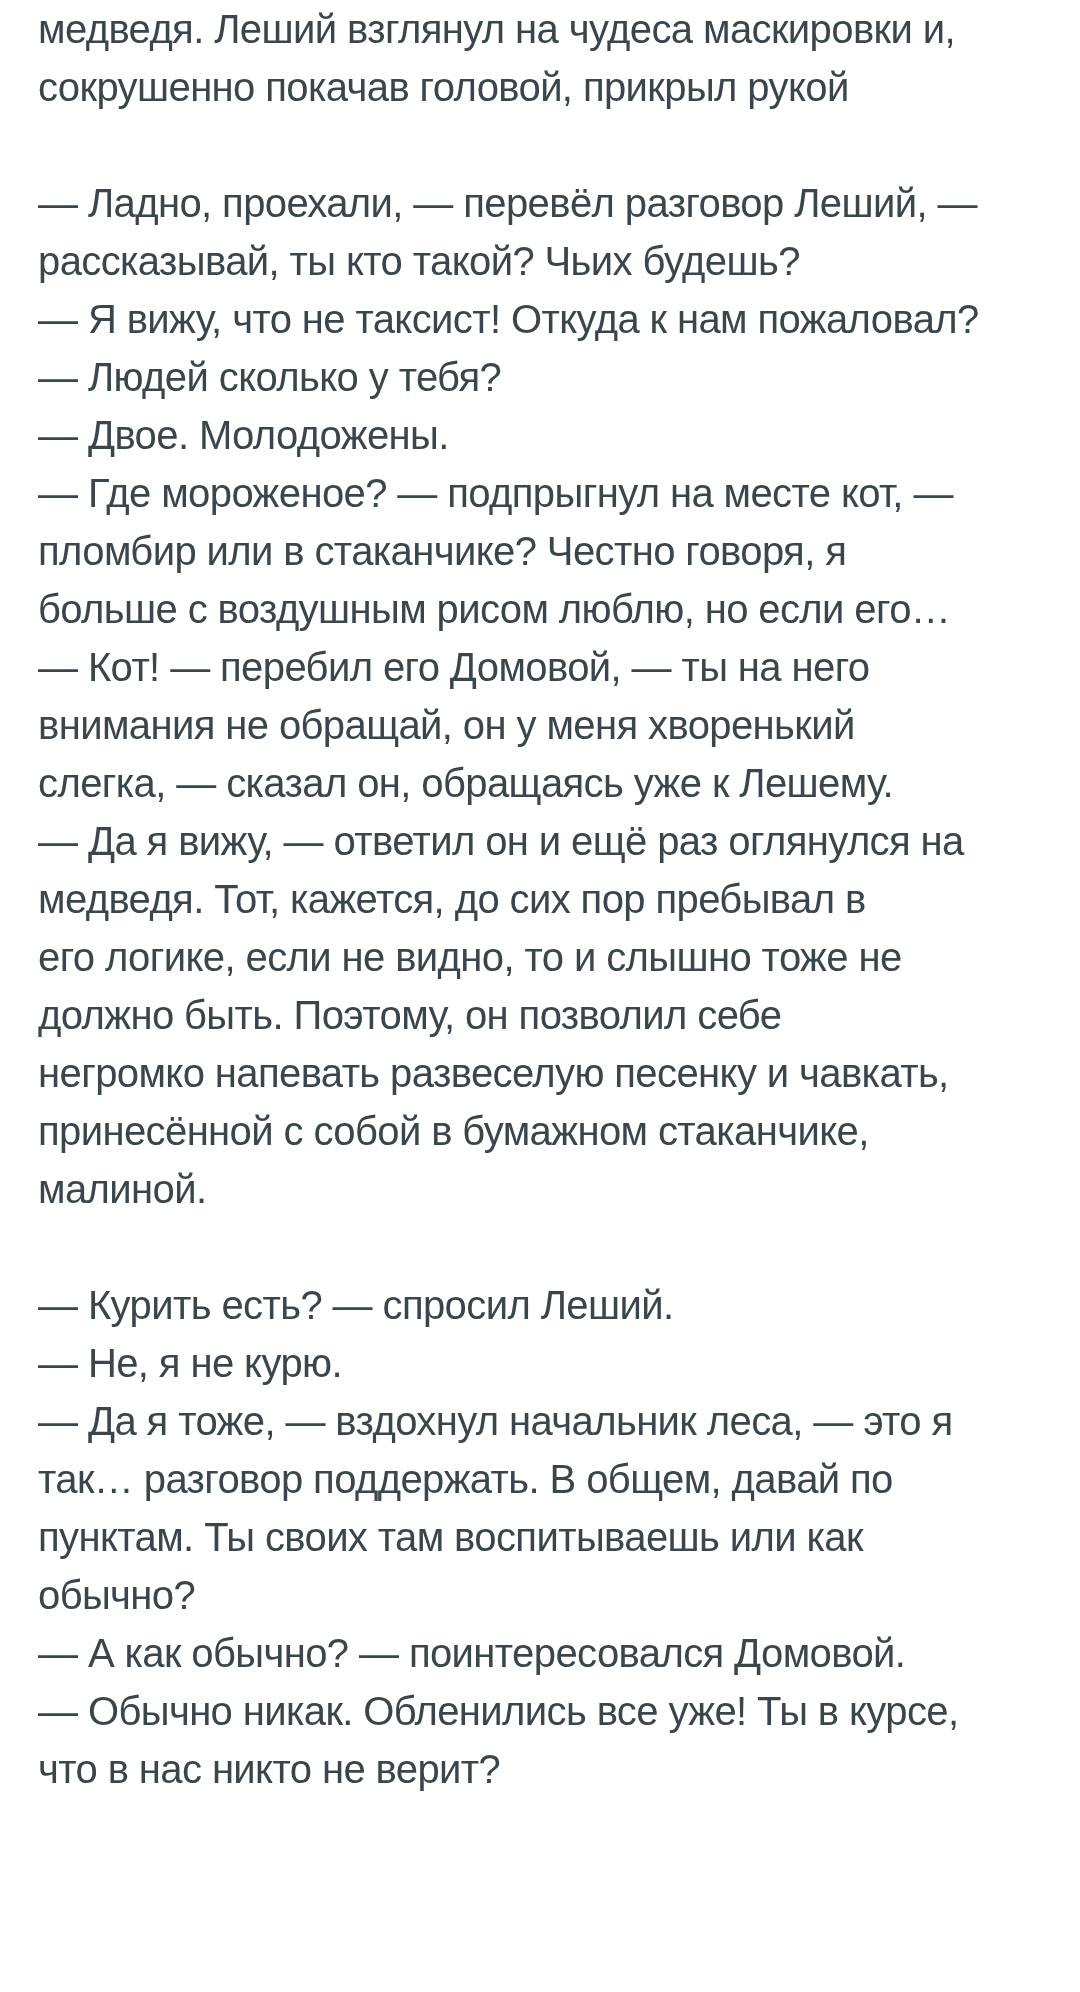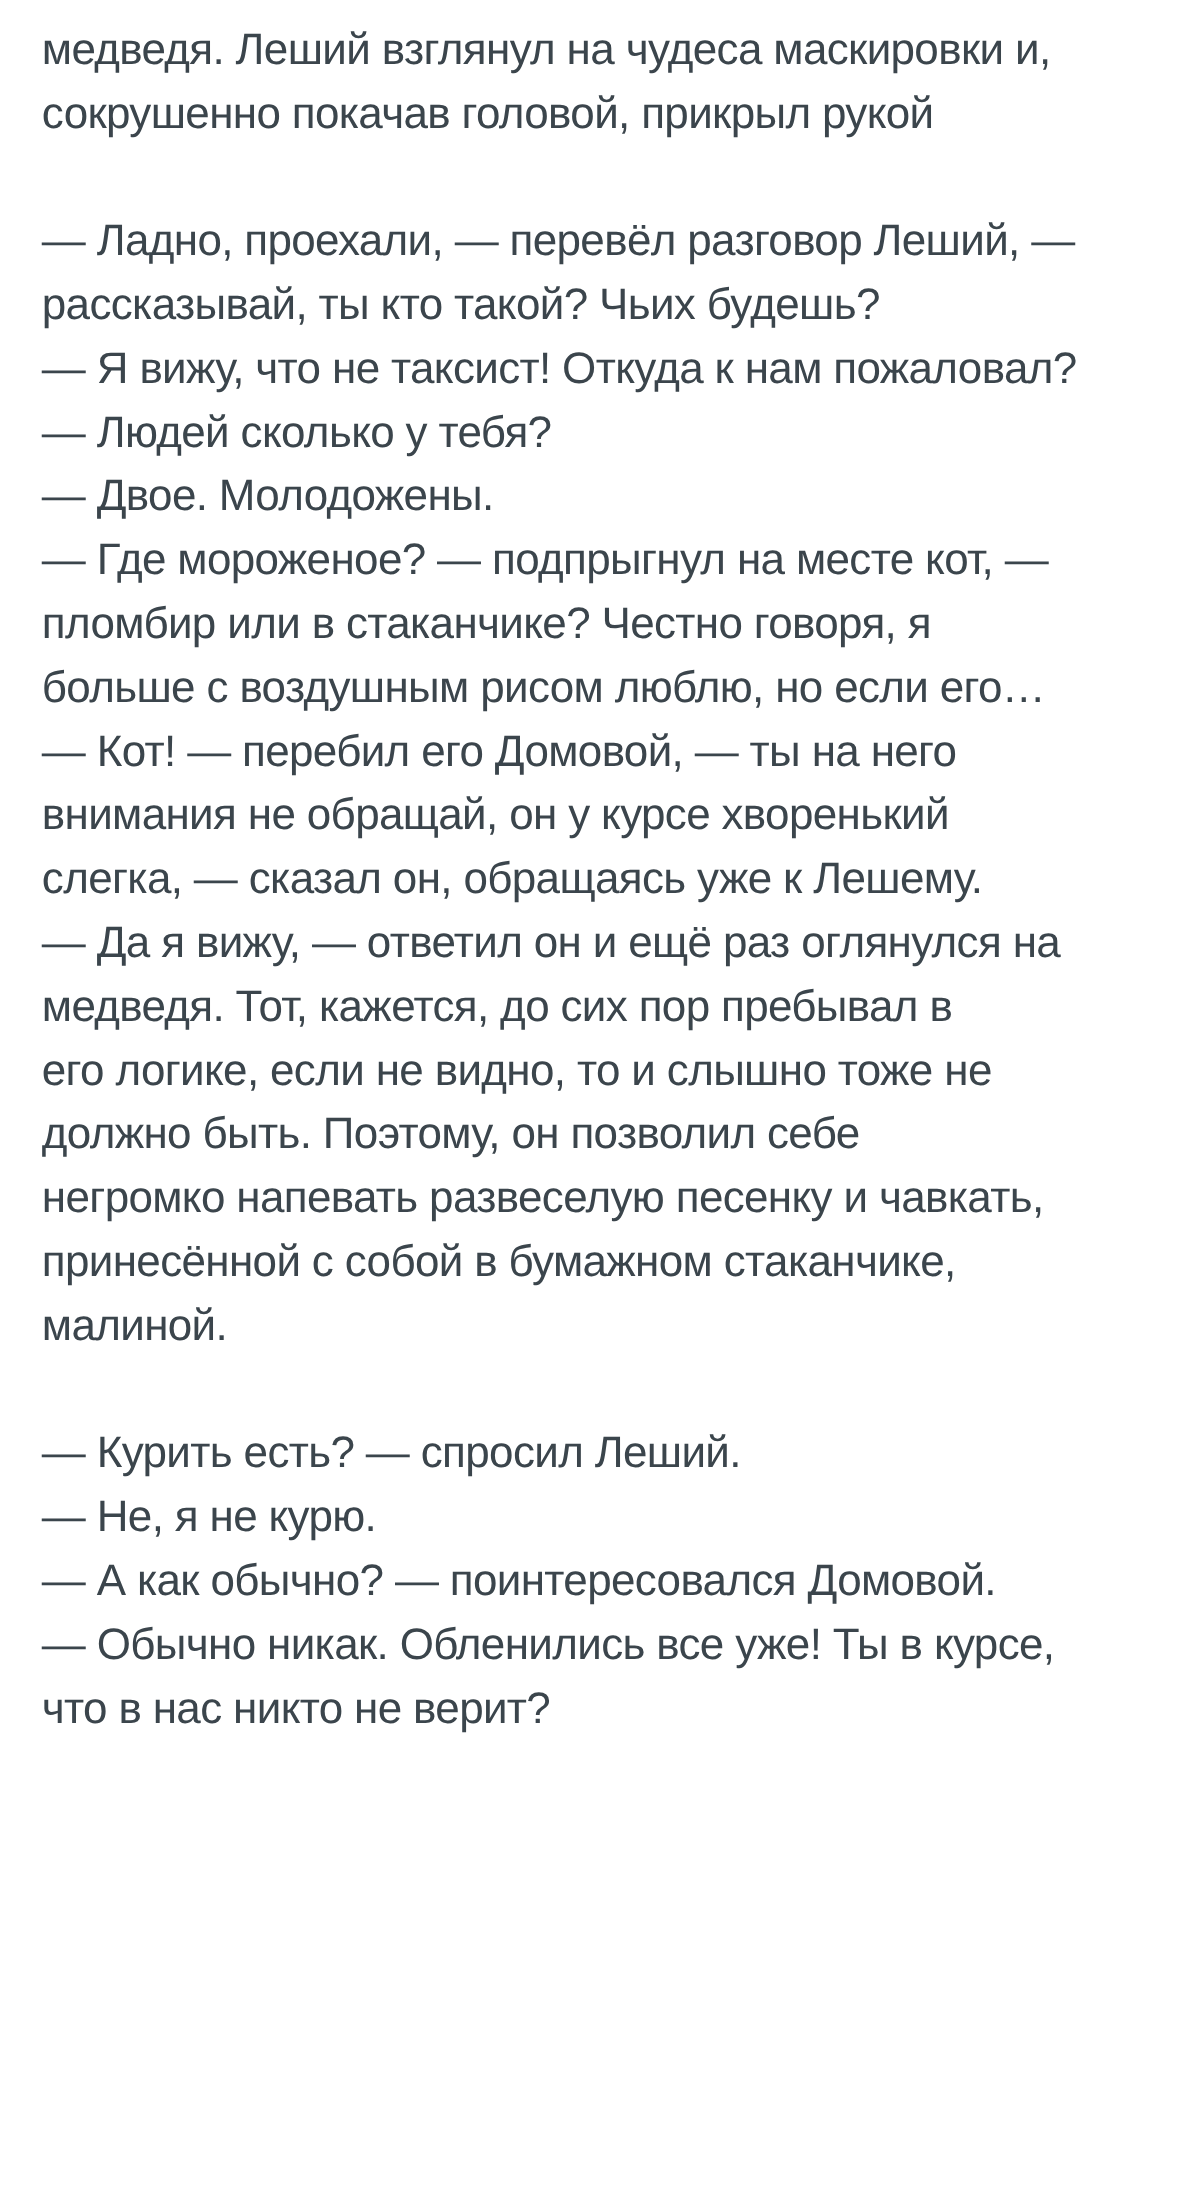--- a/index.html
+++ b/index.html
@@ -9,21 +9,21 @@
   }
   body {
     width: 1080px;
     height: 1992px;
     overflow: hidden;
   }
   .reader-page {
     box-sizing: border-box;
     width: 1080px;
     height: 1992px;
-    padding: 16px 24px 0 38px;
+    padding: 0 24px 0 38px;
     font-family: "Liberation Sans", "DejaVu Sans", sans-serif;
     font-size: 40px;
     line-height: 58px;
     letter-spacing: -0.6px;
     color: #3b454c;
     background: #ffffff;
     font-weight: 400;
   }
   .para {
     margin: 0;
@@ -69,21 +69,21 @@
   </p>
 
   <p class="para">
     <span class="line">— Где мороженое? — подпрыгнул на месте кот, —</span>
     <span class="line">пломбир или в стаканчике? Честно говоря, я</span>
     <span class="line">больше с воздушным рисом люблю, но если его…</span>
   </p>
 
   <p class="para">
     <span class="line">— Кот! — перебил его Домовой, — ты на него</span>
-    <span class="line">внимания не обращай, он у курсе хворенький</span>
+    <span class="line">внимания не обращай, он у меня хворенький</span>
     <span class="line">слегка, — сказал он, обращаясь уже к Лешему.</span>
   </p>
 
   <p class="para">
     <span class="line">— Да я вижу, — ответил он и ещё раз оглянулся на</span>
     <span class="line">медведя. Тот, кажется, до сих пор пребывал в</span>
     <span class="line">его логике, если не видно, то и слышно тоже не</span>
     <span class="line">должно быть. Поэтому, он позволил себе</span>
     <span class="line">негромко напевать развеселую песенку и чавкать,</span>
     <span class="line">принесённой с собой в бумажном стаканчике,</span>
@@ -93,20 +93,26 @@
   <div class="spacer"></div>
 
   <p class="para">
     <span class="line">— Курить есть? — спросил Леший.</span>
   </p>
 
   <p class="para">
     <span class="line">— Не, я не курю.</span>
   </p>
 
+  <p class="para">
+    <span class="line">— Да я тоже, — вздохнул начальник леса, — это я</span>
+    <span class="line">так… разговор поддержать. В общем, давай по</span>
+    <span class="line">пунктам. Ты своих там воспитываешь или как</span>
+    <span class="line">обычно?</span>
+  </p>
 
   <p class="para">
     <span class="line">— А как обычно? — поинтересовался Домовой.</span>
   </p>
 
   <p class="para">
     <span class="line">— Обычно никак. Обленились все уже! Ты в курсе,</span>
     <span class="line">что в нас никто не верит?</span>
   </p>
 

